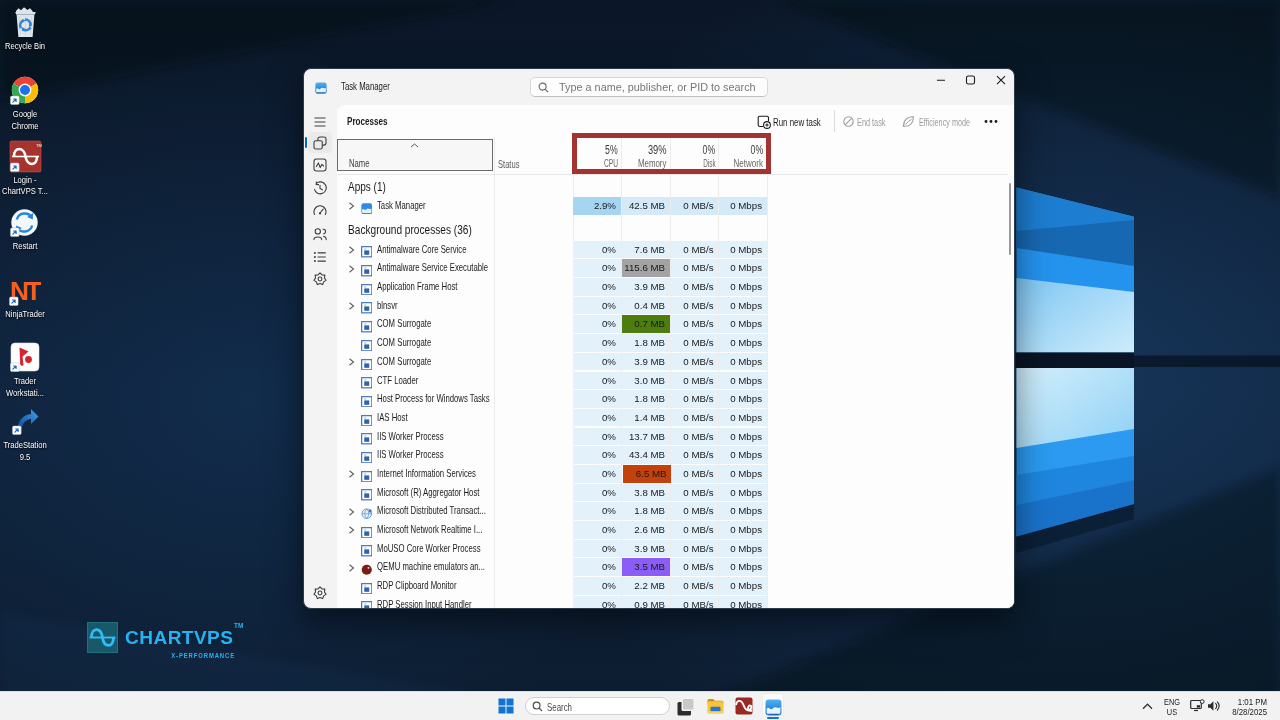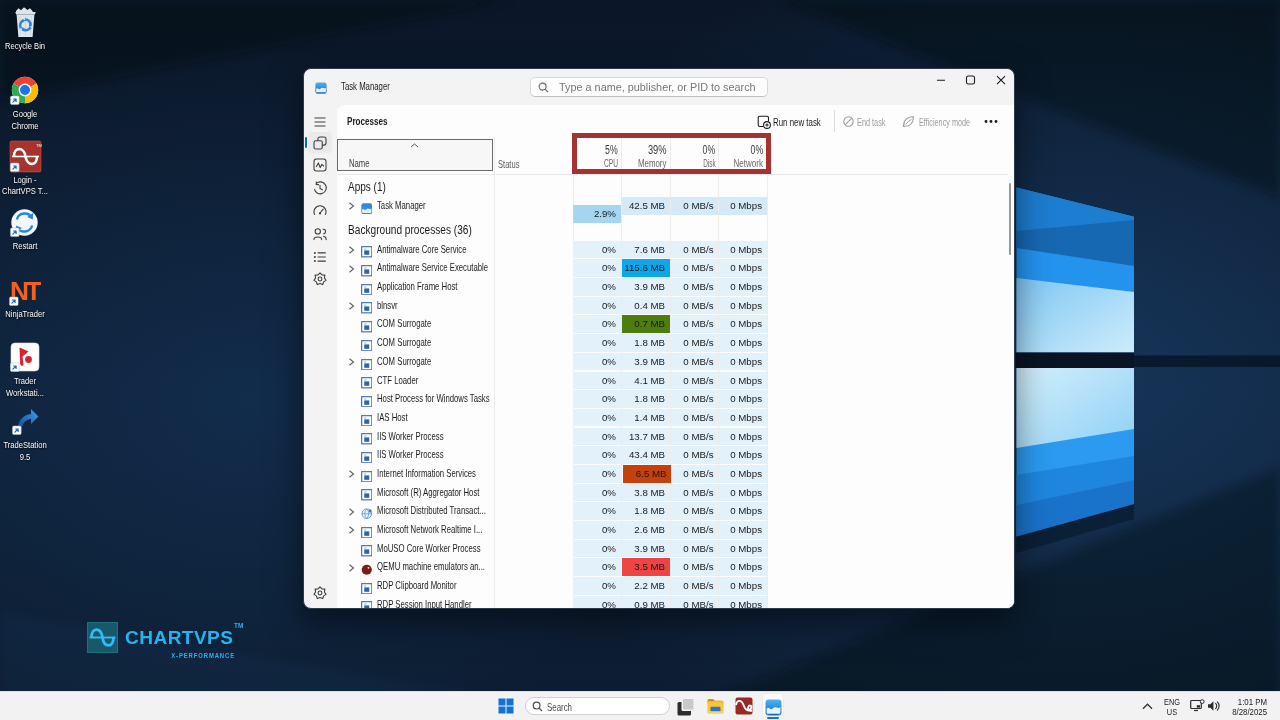--- a/index.html
+++ b/index.html
@@ -272,21 +272,21 @@
     <div class="cell" style="left:268.5px;top:88.5px;width:48.0px;font-size:10px;color:#666;transform:scaleX(0.66);transform-origin:100% 50%">CPU</div>
     <div class="cell" style="left:317.5px;top:74px;width:48.0px;font-size:12px;color:#3a3a3a;transform:scaleX(0.774);transform-origin:100% 50%">39%</div>
     <div class="cell" style="left:317.5px;top:88.5px;width:48.0px;font-size:10px;color:#666;transform:scaleX(0.79);transform-origin:100% 50%">Memory</div>
     <div class="cell" style="left:366.5px;top:74px;width:47.5px;font-size:12px;color:#3a3a3a;transform:scaleX(0.727);transform-origin:100% 50%">0%</div>
     <div class="cell" style="left:366.5px;top:88.5px;width:47.5px;font-size:10px;color:#666;transform:scaleX(0.64);transform-origin:100% 50%">Disk</div>
     <div class="cell" style="left:415px;top:74px;width:47.5px;font-size:12px;color:#3a3a3a;transform:scaleX(0.727);transform-origin:100% 50%">0%</div>
     <div class="cell" style="left:415px;top:88.5px;width:47.5px;font-size:10px;color:#666;transform:scaleX(0.8);transform-origin:100% 50%">Network</div>
     <div class="abs" style="left:268px;top:63.5px;width:199px;height:41px;border:5px solid #a23331;box-sizing:border-box"></div>
     <div class="abs" style="left:43.6px;top:110.5px;font-size:12.5px;color:#191919;transform:scaleX(0.80);transform-origin:0 50%;white-space:pre">Apps (1)</div>
     <div class="abs" style="left:43.6px;top:153.5px;font-size:12.5px;color:#191919;transform:scaleX(0.81);transform-origin:0 50%;white-space:pre">Background processes (36)</div>
-    <div class="cell" style="left:268.5px;top:136px;width:48.0px;height:17.7px;background:#a6d5f2;line-height:17.7px">2.9%</div>
+    <div class="cell" style="left:268.5px;top:128.0px;width:48.0px;height:17.7px;background:#a6d5f2;line-height:17.7px">2.9%</div>
     <div class="cell" style="left:317.5px;top:128.0px;width:48.0px;height:17.7px;background:#d4eaf8;line-height:17.7px">42.5 MB</div>
     <div class="cell" style="left:366.5px;top:128.0px;width:47.5px;height:17.7px;background:#d4eaf8;line-height:17.7px">0 MB/s</div>
     <div class="cell" style="left:415px;top:128.0px;width:47.5px;height:17.7px;background:#d4eaf8;line-height:17.7px">0 Mbps</div>
     <svg class="abs" style="left:44px;top:133.3px" width="7" height="8" viewBox="0 0 7 8">
       <polyline points="1.5,0.8 5.5,4 1.5,7.2" fill="none" stroke="#5f5f5f" stroke-width="1.1"></polyline>
     </svg>
     <div class="abs" style="left:56.5px;top:131.2px"><svg width="11.5" height="11.5" viewBox="0 0 16 16">
         <rect x="0.5" y="0.5" width="15" height="15" rx="3" fill="#2e8be6"></rect>
         <path d="M1.5,9.5 C3.5,6 5,11.5 7.5,8.8 C10,6 11.5,10 14.5,7.5 L14.5,12.5 a2.5,2.5 0 0 1 -2.5,2.5 h-8 a2.5,2.5 0 0 1 -2.5,-2.5 z" fill="#e3f2fd"></path>
         <path d="M1.5,13.8 L14.5,13.8 L14.5,12.5 a2.5,2.5 0 0 1 -2.5,2.5 h-8 a2.5,2.5 0 0 1 -2.5,-2.5 z" fill="#1b62b6"></path>
@@ -299,21 +299,21 @@
     <svg class="abs" style="left:44px;top:177.0px" width="7" height="8" viewBox="0 0 7 8">
       <polyline points="1.5,0.8 5.5,4 1.5,7.2" fill="none" stroke="#5f5f5f" stroke-width="1.1"></polyline>
     </svg>
     <div class="abs" style="left:56.5px;top:174.89999999999998px"><svg width="11.5" height="11.5" viewBox="0 0 12 12">
         <rect x="0.7" y="0.7" width="10.6" height="10.6" fill="#fff" stroke="#3c6eb4" stroke-width="1.2"></rect>
         <rect x="3.4" y="4.6" width="5.2" height="4.6" fill="#2e63a8"></rect>
         <rect x="3.4" y="2.6" width="2" height="1.2" fill="#9db9dc"></rect>
       </svg></div>
     <div class="trow" style="left:72.5px;top:171.7px;line-height:17.7px;white-space:pre">Antimalware Core Service</div>
     <div class="cell" style="left:268.5px;top:190.4px;width:48.0px;height:17.7px;background:#e3f1fb;line-height:17.7px">0%</div>
-    <div class="cell" style="left:317.5px;top:190.4px;width:48.0px;height:17.7px;background:#0ea5e9;line-height:17.7px">115.6 MB</div>
+    <div class="cell" style="left:317.5px;top:190.4px;width:48.0px;height:17.7px;background:#a3a3a3;line-height:17.7px">115.6 MB</div>
     <div class="cell" style="left:366.5px;top:190.4px;width:47.5px;height:17.7px;background:#e3f1fb;line-height:17.7px">0 MB/s</div>
     <div class="cell" style="left:415px;top:190.4px;width:47.5px;height:17.7px;background:#e3f1fb;line-height:17.7px">0 Mbps</div>
     <svg class="abs" style="left:44px;top:195.70000000000002px" width="7" height="8" viewBox="0 0 7 8">
       <polyline points="1.5,0.8 5.5,4 1.5,7.2" fill="none" stroke="#5f5f5f" stroke-width="1.1"></polyline>
     </svg>
     <div class="abs" style="left:56.5px;top:193.6px"><svg width="11.5" height="11.5" viewBox="0 0 12 12">
         <rect x="0.7" y="0.7" width="10.6" height="10.6" fill="#fff" stroke="#3c6eb4" stroke-width="1.2"></rect>
         <rect x="3.4" y="4.6" width="5.2" height="4.6" fill="#2e63a8"></rect>
         <rect x="3.4" y="2.6" width="2" height="1.2" fill="#9db9dc"></rect>
       </svg></div>
@@ -368,21 +368,21 @@
     <svg class="abs" style="left:44px;top:289.1px" width="7" height="8" viewBox="0 0 7 8">
       <polyline points="1.5,0.8 5.5,4 1.5,7.2" fill="none" stroke="#5f5f5f" stroke-width="1.1"></polyline>
     </svg>
     <div class="abs" style="left:56.5px;top:287.0px"><svg width="11.5" height="11.5" viewBox="0 0 12 12">
         <rect x="0.7" y="0.7" width="10.6" height="10.6" fill="#fff" stroke="#3c6eb4" stroke-width="1.2"></rect>
         <rect x="3.4" y="4.6" width="5.2" height="4.6" fill="#2e63a8"></rect>
         <rect x="3.4" y="2.6" width="2" height="1.2" fill="#9db9dc"></rect>
       </svg></div>
     <div class="trow" style="left:72.5px;top:283.8px;line-height:17.7px;white-space:pre">COM Surrogate</div>
     <div class="cell" style="left:268.5px;top:302.5px;width:48.0px;height:17.7px;background:#e3f1fb;line-height:17.7px">0%</div>
-    <div class="cell" style="left:317.5px;top:302.5px;width:48.0px;height:17.7px;background:#e3f1fb;line-height:17.7px">4.1 MB</div>
+    <div class="cell" style="left:317.5px;top:302.5px;width:48.0px;height:17.7px;background:#e3f1fb;line-height:17.7px">3.0 MB</div>
     <div class="cell" style="left:366.5px;top:302.5px;width:47.5px;height:17.7px;background:#e3f1fb;line-height:17.7px">0 MB/s</div>
     <div class="cell" style="left:415px;top:302.5px;width:47.5px;height:17.7px;background:#e3f1fb;line-height:17.7px">0 Mbps</div>
     <div class="abs" style="left:56.5px;top:305.7px"><svg width="11.5" height="11.5" viewBox="0 0 12 12">
         <rect x="0.7" y="0.7" width="10.6" height="10.6" fill="#fff" stroke="#3c6eb4" stroke-width="1.2"></rect>
         <rect x="3.4" y="4.6" width="5.2" height="4.6" fill="#2e63a8"></rect>
         <rect x="3.4" y="2.6" width="2" height="1.2" fill="#9db9dc"></rect>
       </svg></div>
     <div class="trow" style="left:72.5px;top:302.5px;line-height:17.7px;white-space:pre">CTF Loader</div>
     <div class="cell" style="left:268.5px;top:321.1px;width:48.0px;height:17.7px;background:#e3f1fb;line-height:17.7px">0%</div>
     <div class="cell" style="left:317.5px;top:321.1px;width:48.0px;height:17.7px;background:#e3f1fb;line-height:17.7px">1.8 MB</div>
@@ -477,21 +477,21 @@
     <div class="cell" style="left:317.5px;top:470.6px;width:48.0px;height:17.7px;background:#e3f1fb;line-height:17.7px">3.9 MB</div>
     <div class="cell" style="left:366.5px;top:470.6px;width:47.5px;height:17.7px;background:#e3f1fb;line-height:17.7px">0 MB/s</div>
     <div class="cell" style="left:415px;top:470.6px;width:47.5px;height:17.7px;background:#e3f1fb;line-height:17.7px">0 Mbps</div>
     <div class="abs" style="left:56.5px;top:473.8px"><svg width="11.5" height="11.5" viewBox="0 0 12 12">
         <rect x="0.7" y="0.7" width="10.6" height="10.6" fill="#fff" stroke="#3c6eb4" stroke-width="1.2"></rect>
         <rect x="3.4" y="4.6" width="5.2" height="4.6" fill="#2e63a8"></rect>
         <rect x="3.4" y="2.6" width="2" height="1.2" fill="#9db9dc"></rect>
       </svg></div>
     <div class="trow" style="left:72.5px;top:470.6px;line-height:17.7px;white-space:pre">MoUSO Core Worker Process</div>
     <div class="cell" style="left:268.5px;top:489.3px;width:48.0px;height:17.7px;background:#e3f1fb;line-height:17.7px">0%</div>
-    <div class="cell" style="left:317.5px;top:489.3px;width:48.0px;height:17.7px;background:#ef4444;line-height:17.7px">3.5 MB</div>
+    <div class="cell" style="left:317.5px;top:489.3px;width:48.0px;height:17.7px;background:#8b5cf6;line-height:17.7px">3.5 MB</div>
     <div class="cell" style="left:366.5px;top:489.3px;width:47.5px;height:17.7px;background:#e3f1fb;line-height:17.7px">0 MB/s</div>
     <div class="cell" style="left:415px;top:489.3px;width:47.5px;height:17.7px;background:#e3f1fb;line-height:17.7px">0 Mbps</div>
     <svg class="abs" style="left:44px;top:494.6px" width="7" height="8" viewBox="0 0 7 8">
       <polyline points="1.5,0.8 5.5,4 1.5,7.2" fill="none" stroke="#5f5f5f" stroke-width="1.1"></polyline>
     </svg>
     <div class="abs" style="left:56.5px;top:492.5px"><svg width="11.5" height="11.5" viewBox="0 0 12 12">
         <circle cx="6" cy="6" r="5.3" fill="#7a1d14"></circle>
         <path d="M6,0.7 a5.3,5.3 0 0 1 0,10.6 a4 4 0 0 0 0,-10.6" fill="#e05b26"></path>
         <circle cx="7.8" cy="4" r="1" fill="#f8e0d8"></circle>
       </svg></div>

